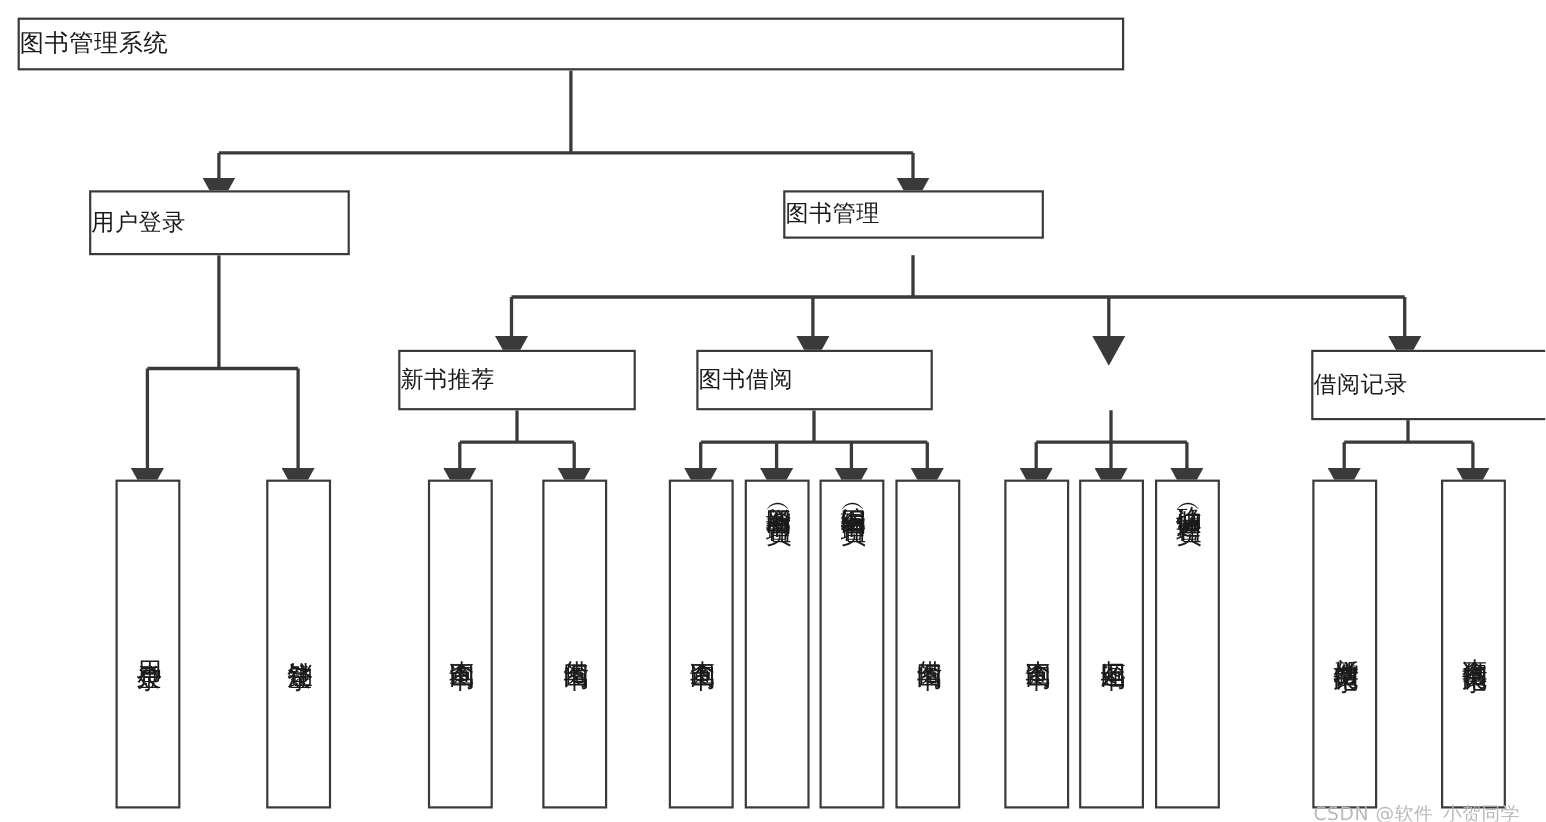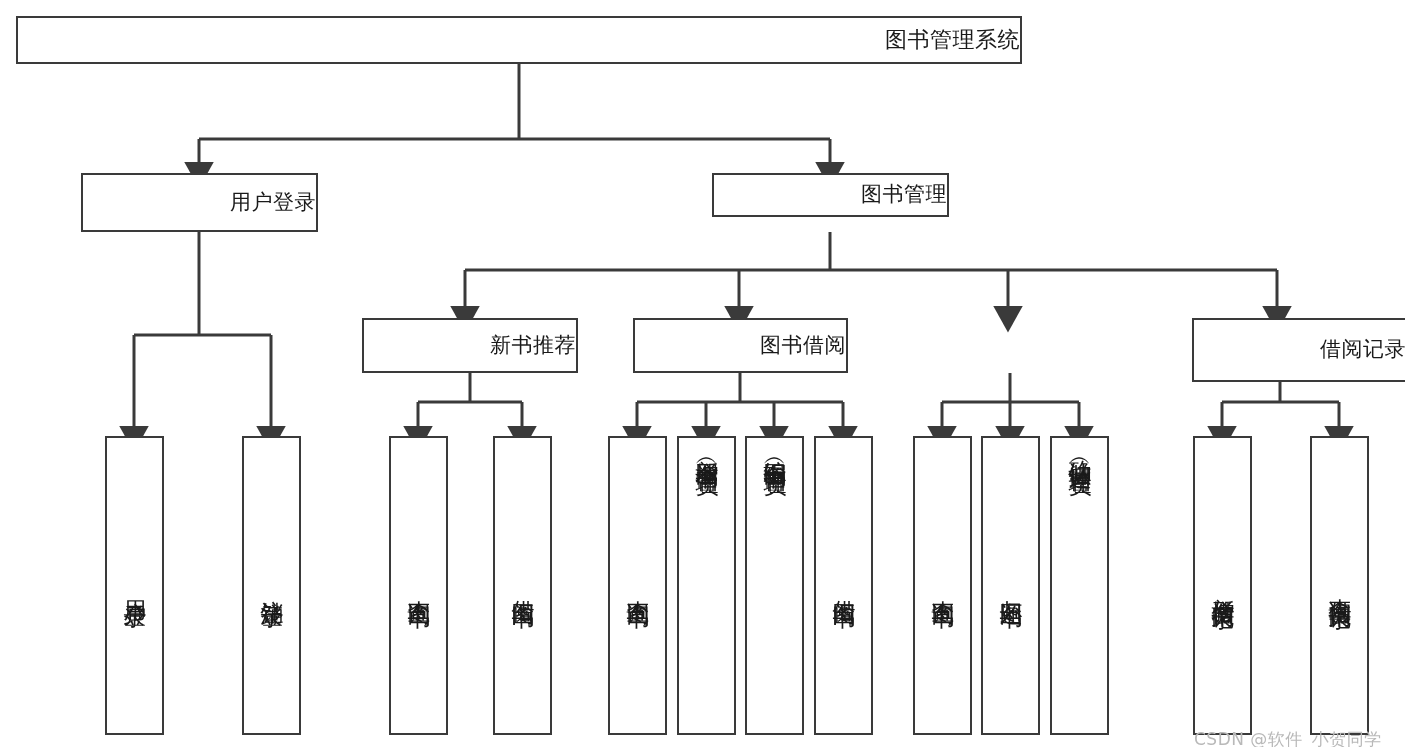--- a/index.html
+++ b/index.html
@@ -25,21 +25,21 @@
     width: 1405px;
     height: 747px;
   }
   .node {
     position: absolute;
     box-sizing: border-box;
     background: #ffffff;
     border: 2px solid #3a3a3a;
     display: flex;
     align-items: center;
-    justify-content: flex-end;
+    justify-content: flex-start;
     color: #1a1a1a;
   }
   .node-label {
     display: block;
     text-align: center;
     line-height: 1.0;
     letter-spacing: 0.5px;
   }
   
   .node.horiz .node-label {

